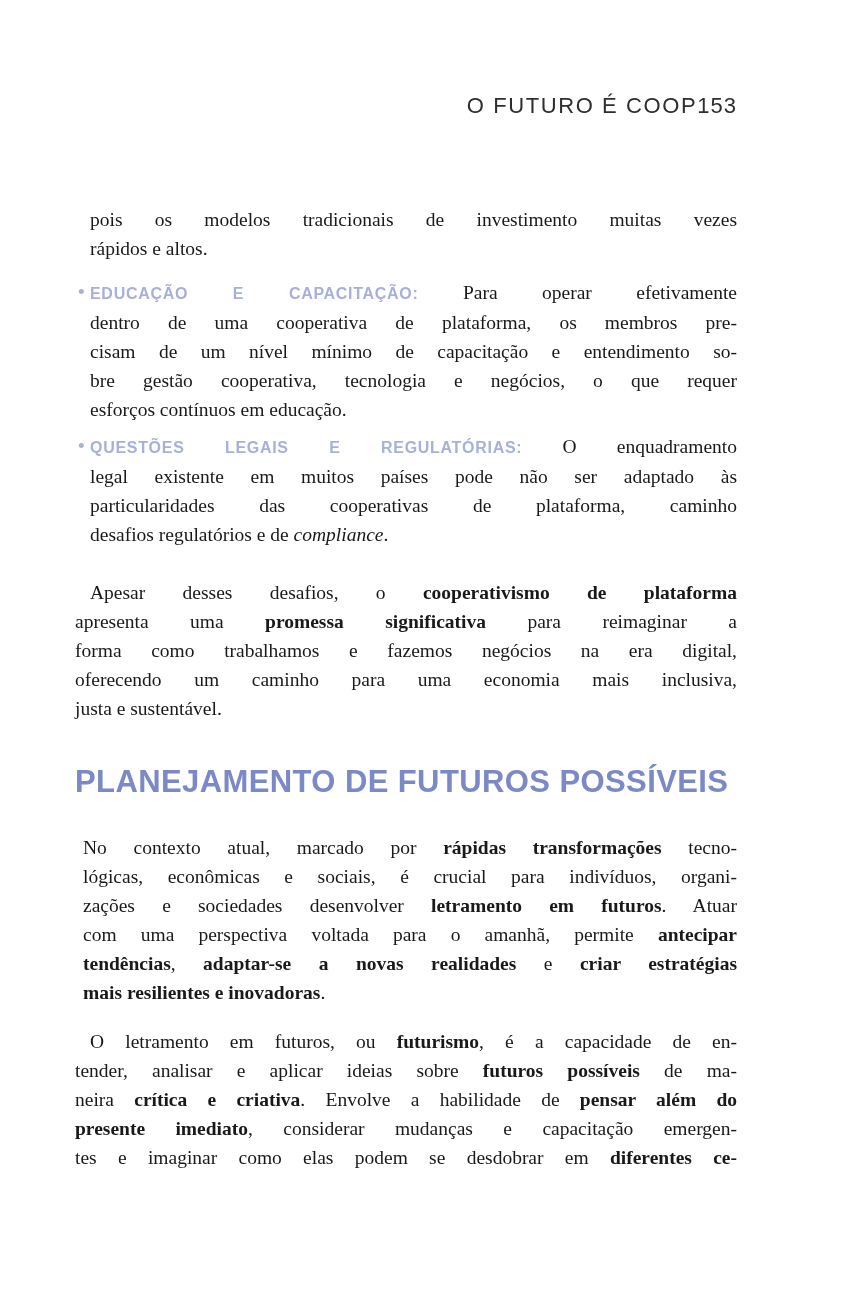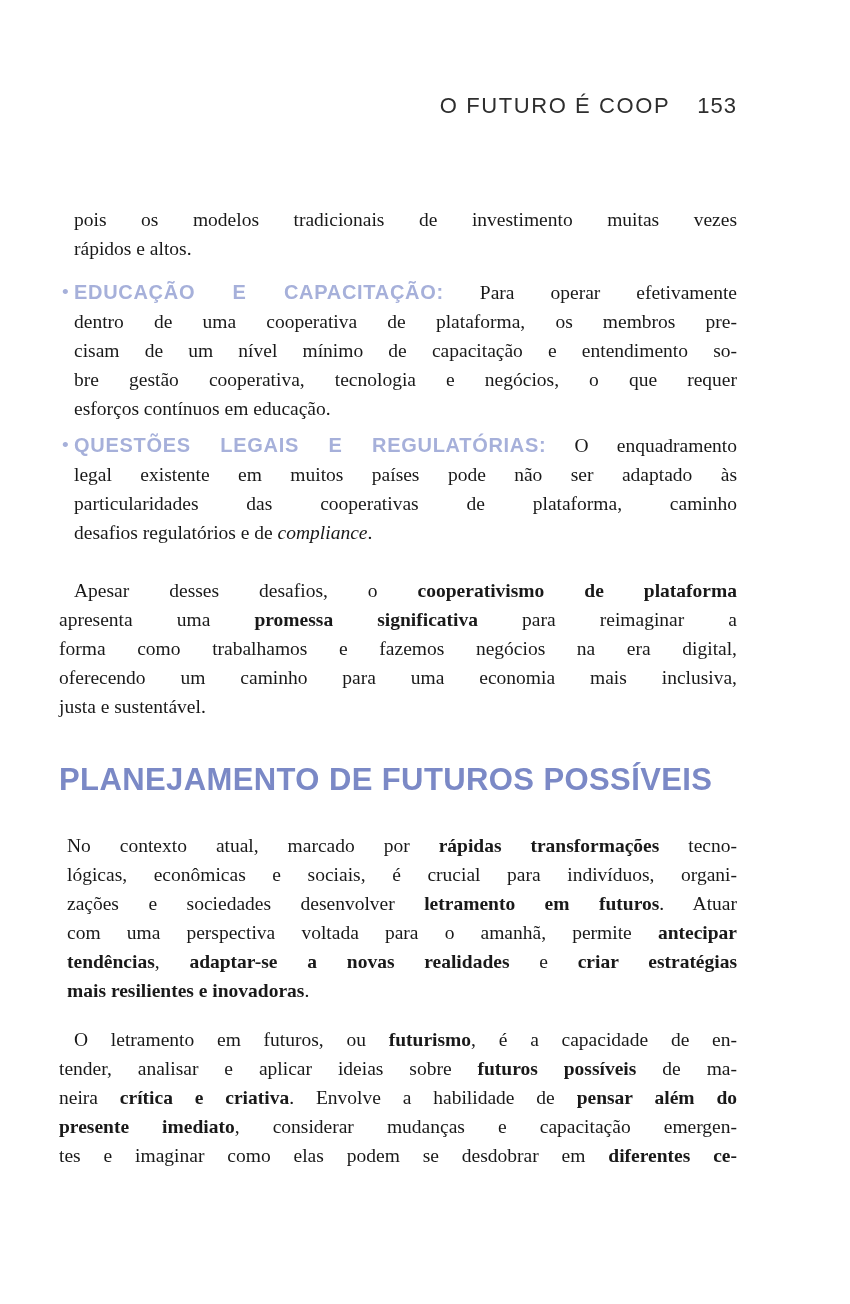--- a/index.html
+++ b/index.html
@@ -25,25 +25,25 @@
     justify-content: flex-end;
     align-items: baseline;
     padding-right: 113px;
     height: 23px;
     font-family: "Liberation Sans", sans-serif;
     font-size: 22px;
     font-weight: 400;
     letter-spacing: 1.6px;
     color: #2e2e2e;
   }
-  .rh-num { margin-left: 27px; letter-spacing: 1px; }
+  .rh-num { letter-spacing: 1px; }
 
   
   .content {
-    padding-left: 59px;
+    padding-left: 75px;
     padding-right: 113px;
   }
   .blk { box-sizing: border-box; }
   
   .content > .blk:nth-child(1) { margin-top: 89px; }
   .content > .blk:nth-child(2) { margin-top: 15px; }
   .content > .blk:nth-child(3) { margin-top: 8px;  }
   .content > .blk:nth-child(4) { margin-top: 29px; }
   .content > .blk:nth-child(5) { margin-top: 44px; }
   .content > .blk:nth-child(6) { margin-top: 36px; margin-left: 8px; }
@@ -58,21 +58,21 @@
     text-justify: inter-word;
   }
   .tline.end { text-align-last: left; }
   .tline.first-indent { text-indent: 15px; margin-top: 20px; }
 
   .sb { font-weight: bold; }
   .si { font-style: italic; }
   .sl {
     font-family: "Liberation Sans", sans-serif;
     font-weight: bold;
-    font-size: 20px;
+    font-size: 16px;
     letter-spacing: 0.7px;
     color: var(--accent-bullet, #a6b0da);
   }
   .dot {
     position: absolute;
     left: -12px;
     top: -1px;
     color: var(--accent-bullet, #a6b0da);
     font-family: "Liberation Sans", sans-serif;
     font-size: 19px;

